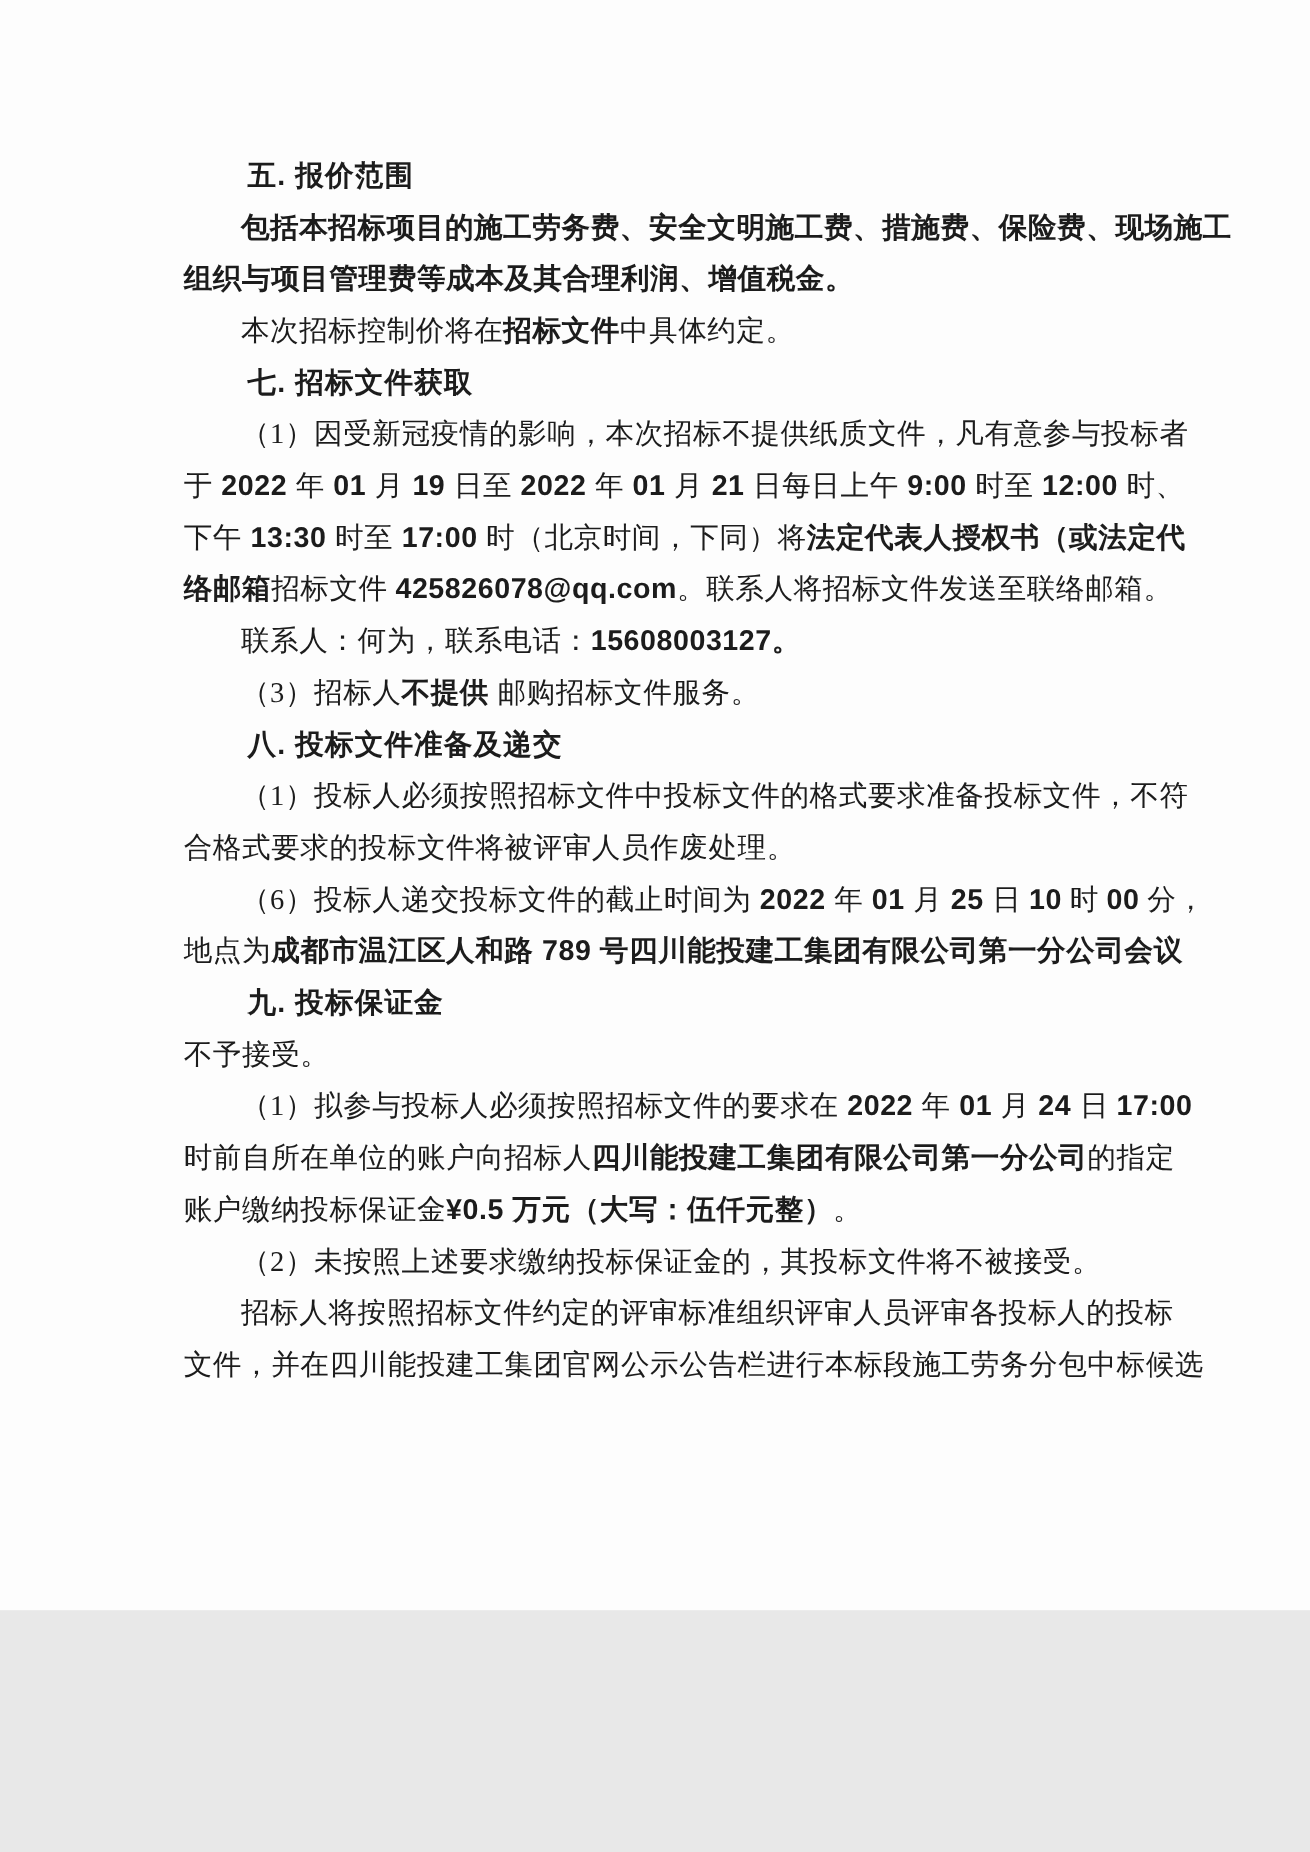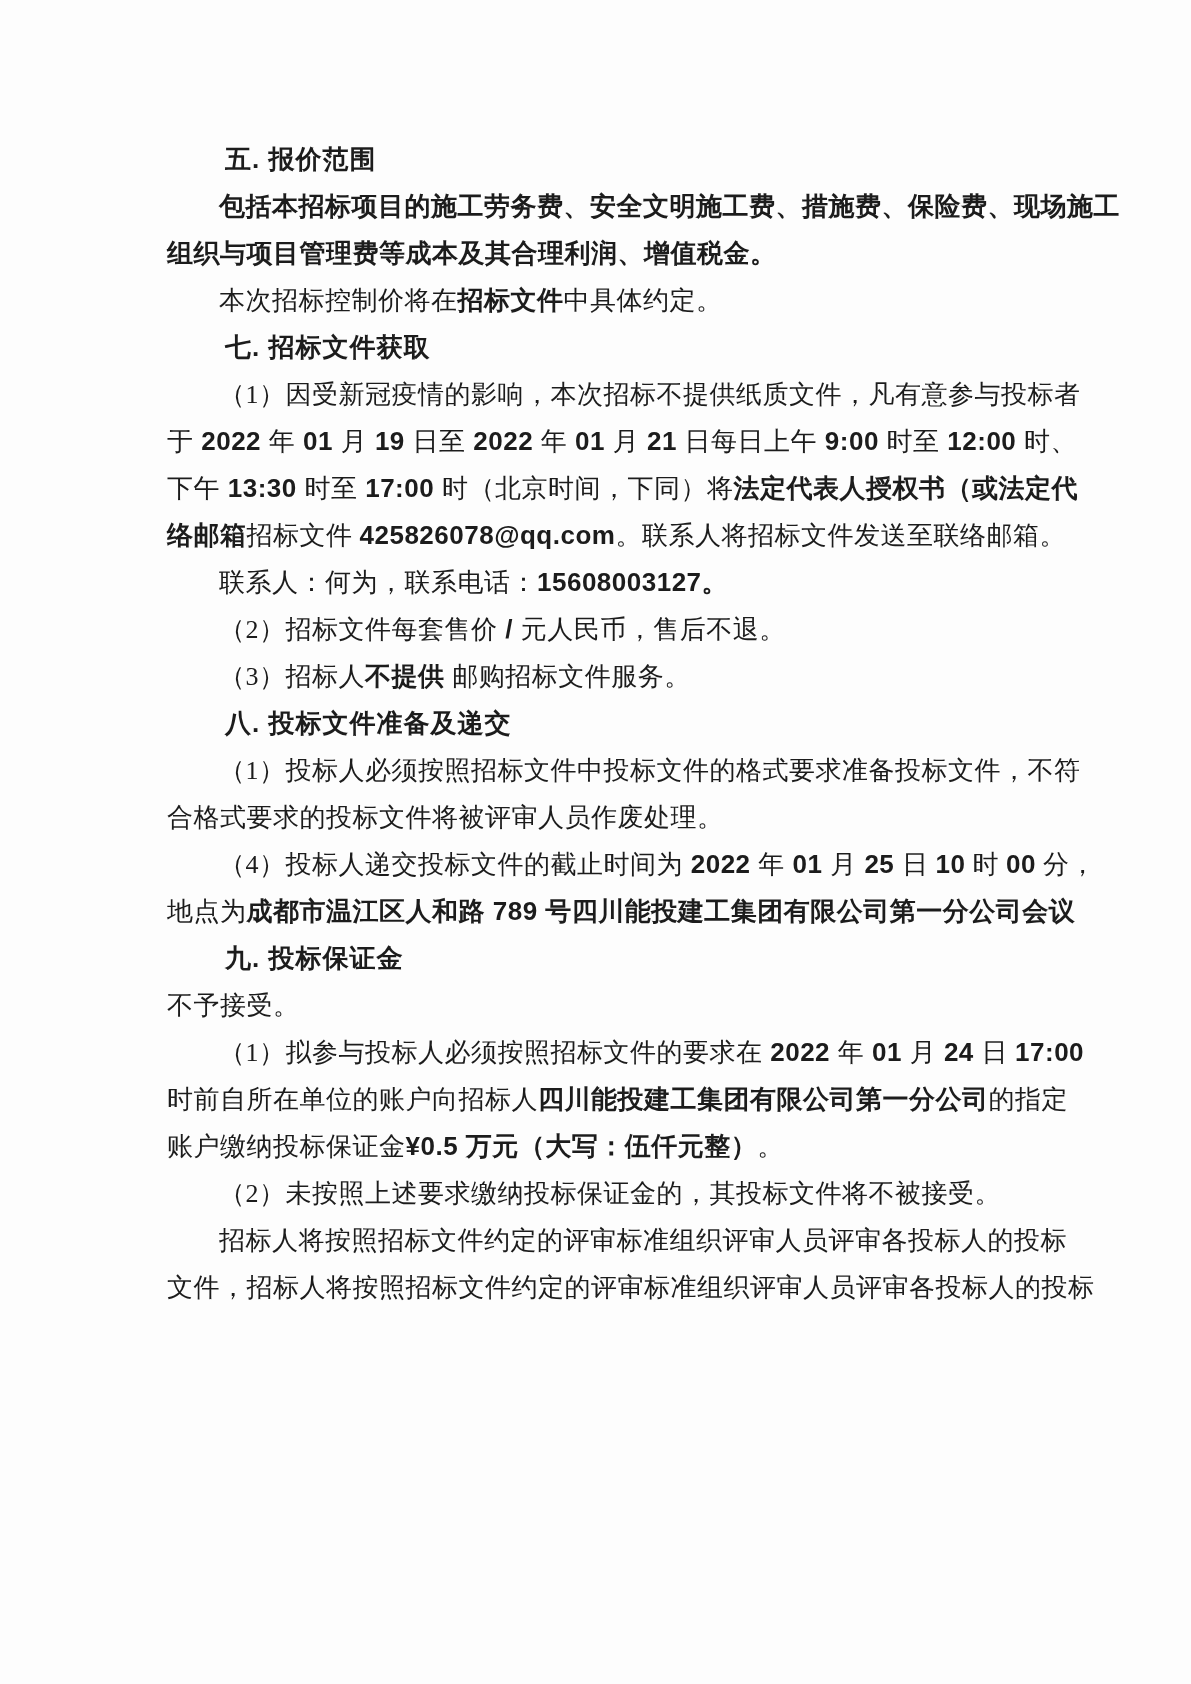--- a/index.html
+++ b/index.html
@@ -3,21 +3,21 @@
 <meta charset="utf-8">
 <style>
   html, body {
     margin: 0;
     padding: 0;
     background: #e8e8e8;
   }
   .page {
     position: relative;
     width: 1191px;
-    height: 1684px;
+    height: 1464px;
     margin: 0 auto;
     background: #fdfdfd;
     overflow: hidden;
     font-family: "Liberation Serif", "DejaVu Serif", serif;
     color: #1c1c1c;
   }
   .doc {
     position: absolute;
     left: 167px;
     top: 136px;
@@ -52,29 +52,28 @@
       <div class="line ind-h heading"><span class="b">五. 报价范围</span></div>
       <div class="line ind-p"><span class="b u">包括本招标项目的施工劳务费、安全文明施工费、措施费、保险费、现场施工</span></div>
       <div class="line"><span class="b u">组织与项目管理费等成本及其合理利润、增值税金。</span></div>
       <div class="line ind-p"><span>本次招标控制价将在</span><span class="b u">招标文件</span><span>中具体约定。</span></div>
       <div class="line ind-h heading"><span class="b">七. 招标文件获取</span></div>
       <div class="line ind-p"><span>（1）因受新冠疫情的影响，本次招标不提供纸质文件，凡有意参与投标者</span></div>
       <div class="line"><span>于</span><span class="b u"> 2022 </span><span>年</span><span class="b u"> 01 </span><span>月</span><span class="b u"> 19 </span><span>日至</span><span class="b u"> 2022 </span><span>年</span><span class="b u"> 01 </span><span>月</span><span class="b u"> 21 </span><span>日每日上午</span><span class="b u"> 9:00 </span><span>时至</span><span class="b u"> 12:00 </span><span>时、</span></div>
       <div class="line"><span>下午</span><span class="b u"> 13:30 </span><span>时至</span><span class="b u"> 17:00 </span><span>时（北京时间，下同）将</span><span class="b">法定代表人授权书（或法定代</span></div>
       <div class="line"><span class="b">络邮箱</span><span>招标文件 </span><span class="b">425826078@qq.com</span><span>。联系人将招标文件发送至联络邮箱。</span></div>
       <div class="line ind-p"><span>联系人：何为，联系电话：</span><span class="b u">15608003127。</span></div>
-      <div class="line ind-p"><span>（2）招标文件每套售价</span><span class="b u"> / </span><span>元人民币，售后不退。</span></div>
       <div class="line ind-p"><span>（3）招标人</span><span class="b u">不提供 </span><span>邮购招标文件服务。</span></div>
       <div class="line ind-h heading"><span class="b">八. 投标文件准备及递交</span></div>
       <div class="line ind-p"><span>（1）投标人必须按照招标文件中投标文件的格式要求准备投标文件，不符</span></div>
       <div class="line"><span>合格式要求的投标文件将被评审人员作废处理。</span></div>
-      <div class="line ind-p"><span>（4）投标人递交投标文件的截止时间为</span><span class="b u"> 2022 </span><span>年</span><span class="b u"> 01 </span><span>月</span><span class="b u"> 25 </span><span>日 </span><span class="b u">10</span><span> 时 </span><span class="b u">00</span><span> 分，</span></div>
+      <div class="line ind-p"><span>（6）投标人递交投标文件的截止时间为</span><span class="b u"> 2022 </span><span>年</span><span class="b u"> 01 </span><span>月</span><span class="b u"> 25 </span><span>日 </span><span class="b u">10</span><span> 时 </span><span class="b u">00</span><span> 分，</span></div>
       <div class="line"><span>地点为</span><span class="b u">成都市温江区人和路 789 号四川能投建工集团有限公司第一分公司会议</span></div>
       <div class="line ind-h heading"><span class="b">九. 投标保证金</span></div>
       <div class="line"><span>不予接受。</span></div>
       <div class="line ind-p"><span>（1）拟参与投标人必须按照招标文件的要求在</span><span class="b u"> 2022 </span><span>年</span><span class="b u">  01 </span><span>月</span><span class="b u"> 24 </span><span>日 </span><span class="b u">17:00</span></div>
       <div class="line"><span>时前自所在单位的账户向招标人</span><span class="b u">四川能投建工集团有限公司第一分公司</span><span>的指定</span></div>
       <div class="line"><span>账户缴纳投标保证金</span><span class="b u">¥0.5 万元（大写：伍仟元整）</span><span>。</span></div>
       <div class="line ind-p"><span>（2）未按照上述要求缴纳投标保证金的，其投标文件将不被接受。</span></div>
       <div class="line ind-p"><span>招标人将按照招标文件约定的评审标准组织评审人员评审各投标人的投标</span></div>
-      <div class="line"><span>文件，招标人将按照招标文件约定的评审标准组织评审人员评审各投标人的投标</span></div>
+      <div class="line"><span>文件，并在四川能投建工集团官网公示公告栏进行本标段施工劳务分包中标候选</span></div>
     </div>
 </div>
 
 </body></html>

